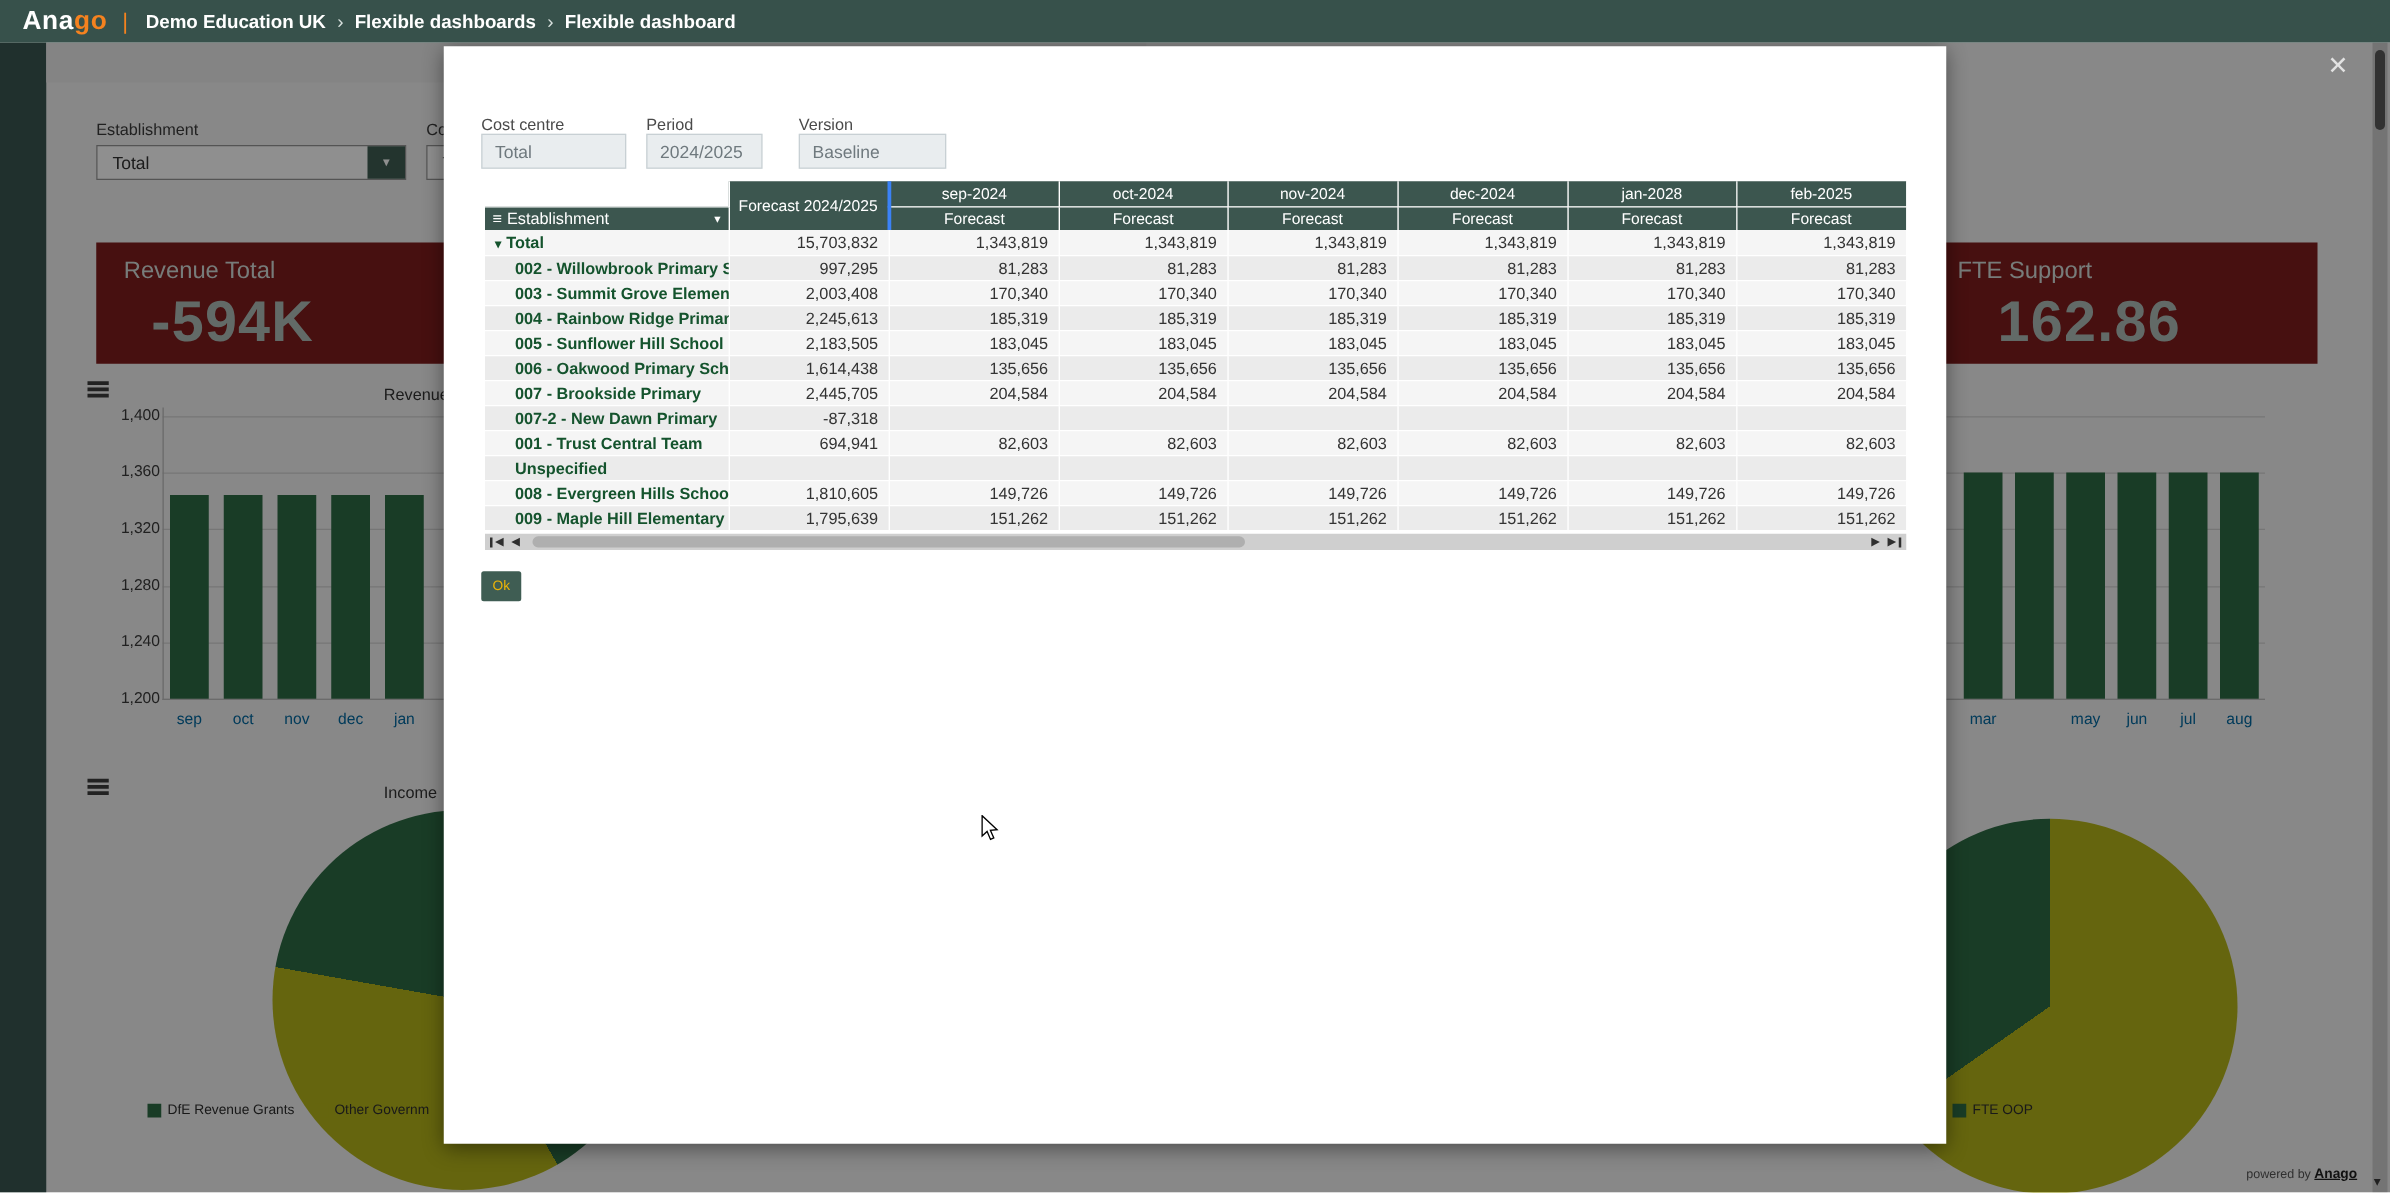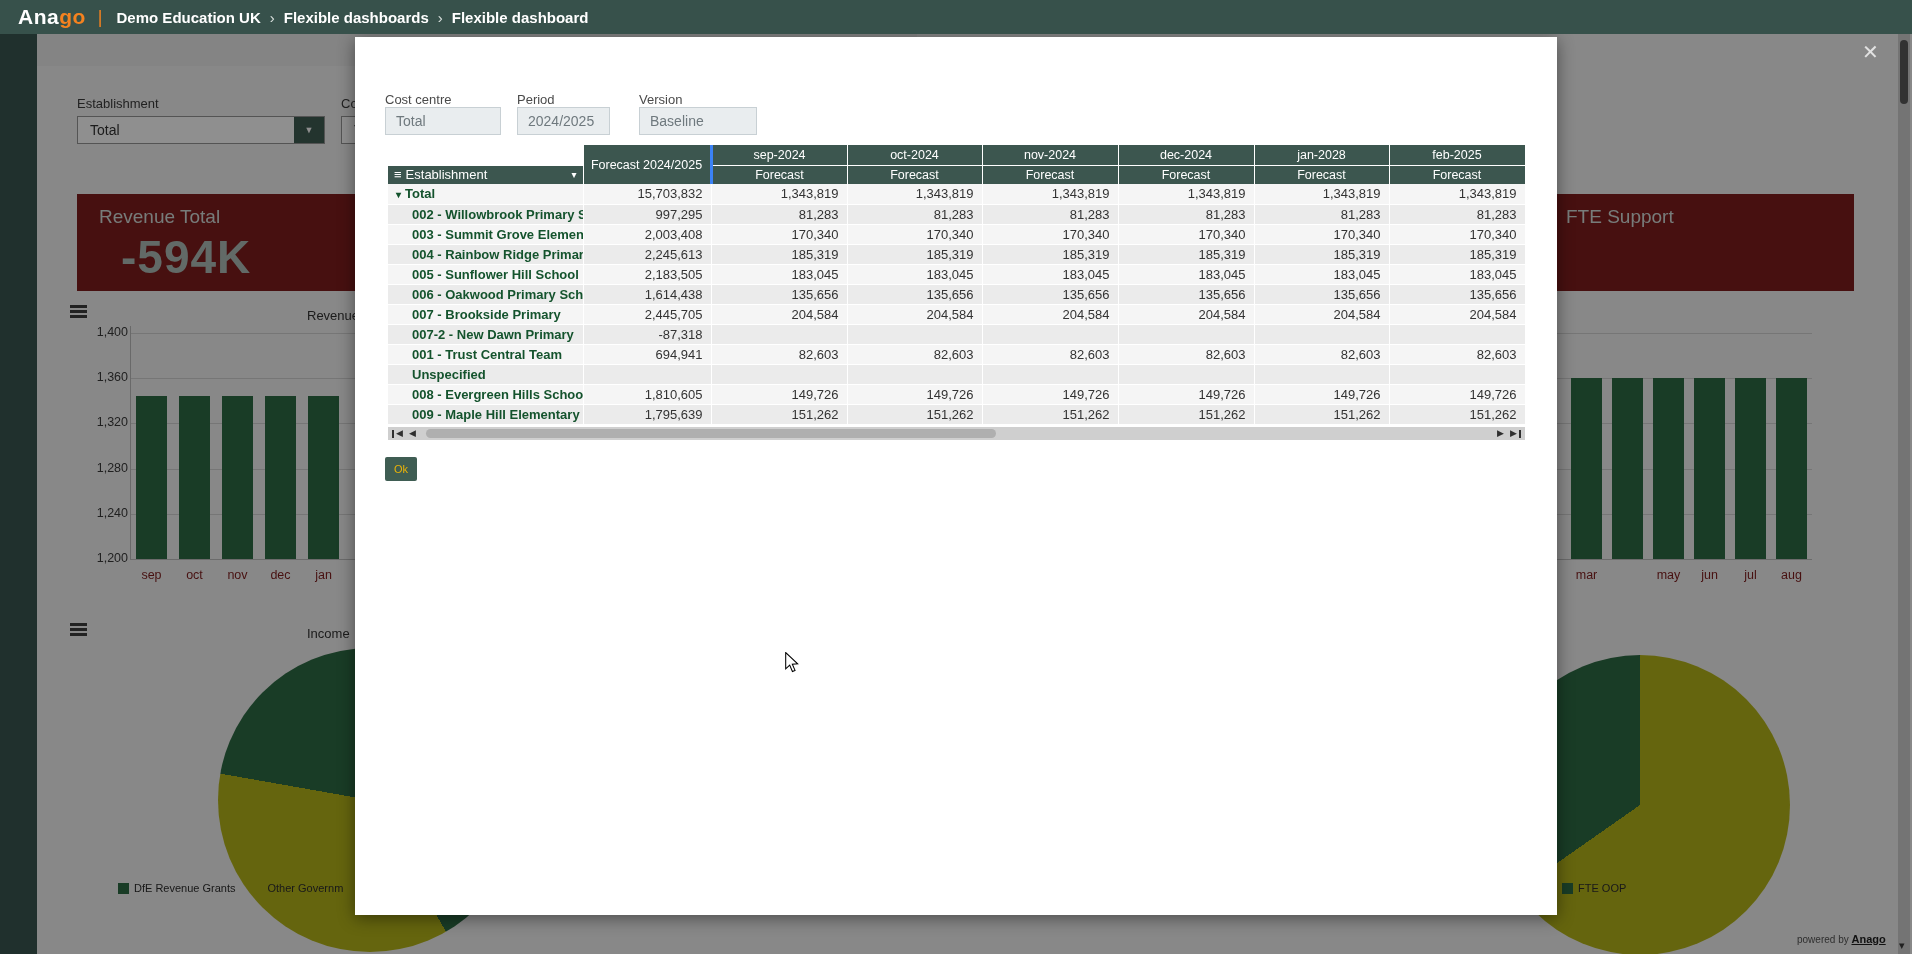--- a/index.html
+++ b/index.html
@@ -38,21 +38,21 @@
   .kpi-value { position:absolute; font-size:46px; font-weight:700; color:#AFBDB8; letter-spacing:1px; }
 
   .hamburger { position:absolute; width:17px; z-index:1; }
   .hamburger div { height:2.5px; background:#3D3D3D; margin-bottom:2.5px; }
   .chart-title { position:absolute; font-size:13px; color:#333; z-index:1; white-space:nowrap; }
 
   .ytick { position:absolute; width:58px; text-align:right; font-size:12.5px; color:#3A3A3A; z-index:1; }
   .gridline { position:absolute; height:1px; background:#D2D2D2; z-index:1; }
   .vaxis { position:absolute; width:1px; background:#BBB; z-index:1; }
   .bar { position:absolute; background:#2E6B44; z-index:2; }
-  .xtick { position:absolute; width:42px; text-align:center; font-size:12.5px; color:#7f1d1d; z-index:1; }
+  .xtick { position:absolute; width:42px; text-align:center; font-size:12.5px; color:#0369a1; z-index:1; }
 
   .pie { position:absolute; border-radius:50%; z-index:1; }
   .legend { position:absolute; display:flex; gap:16px; z-index:1; align-items:center; }
   .legend .item { display:flex; align-items:center; gap:5px; font-size:11px; color:#2E2E2E; white-space:nowrap; }
   .legend .sq { width:11px; height:11px; display:inline-block; }
 
   .powered { position:absolute; left:1797px; top:933px; font-size:10px; color:#555; z-index:1; }
   .powered b { font-size:11px; color:#1F1F1F; text-decoration:underline; }
 
   .vscroll { position:absolute; left:1898px; top:34px; width:12px; height:920px; background:#CFCFCF; z-index:1; }
@@ -141,20 +141,21 @@
 <div class="bg-select" style="left:341px; top:116px; width:160px;">
   <span class="val">Total</span>
 </div>
 
 <div class="kpi-card" style="left:77px; top:194px; width:356px; height:97px;">
   <div class="kpi-title">Revenue Total</div>
   <div class="kpi-value" style="left:44px; top:36px;">-594K</div>
 </div>
 <div class="kpi-card" style="left:1544px; top:194px; width:310px; height:97px;">
   <div class="kpi-title">FTE Support</div>
+  <div class="kpi-value" style="left:54px; top:36px;">162.86</div>
 </div>
 
 <div class="hamburger" style="left:70px; top:305px;">
     <div></div>
     <div></div>
     <div></div>
   </div>
 <div class="chart-title" style="left:307px; top:308px;">Revenue</div>
 <div id="chart-left">
     <div class="ytick" style="left: 70px; top: 325px;">1,400</div>

